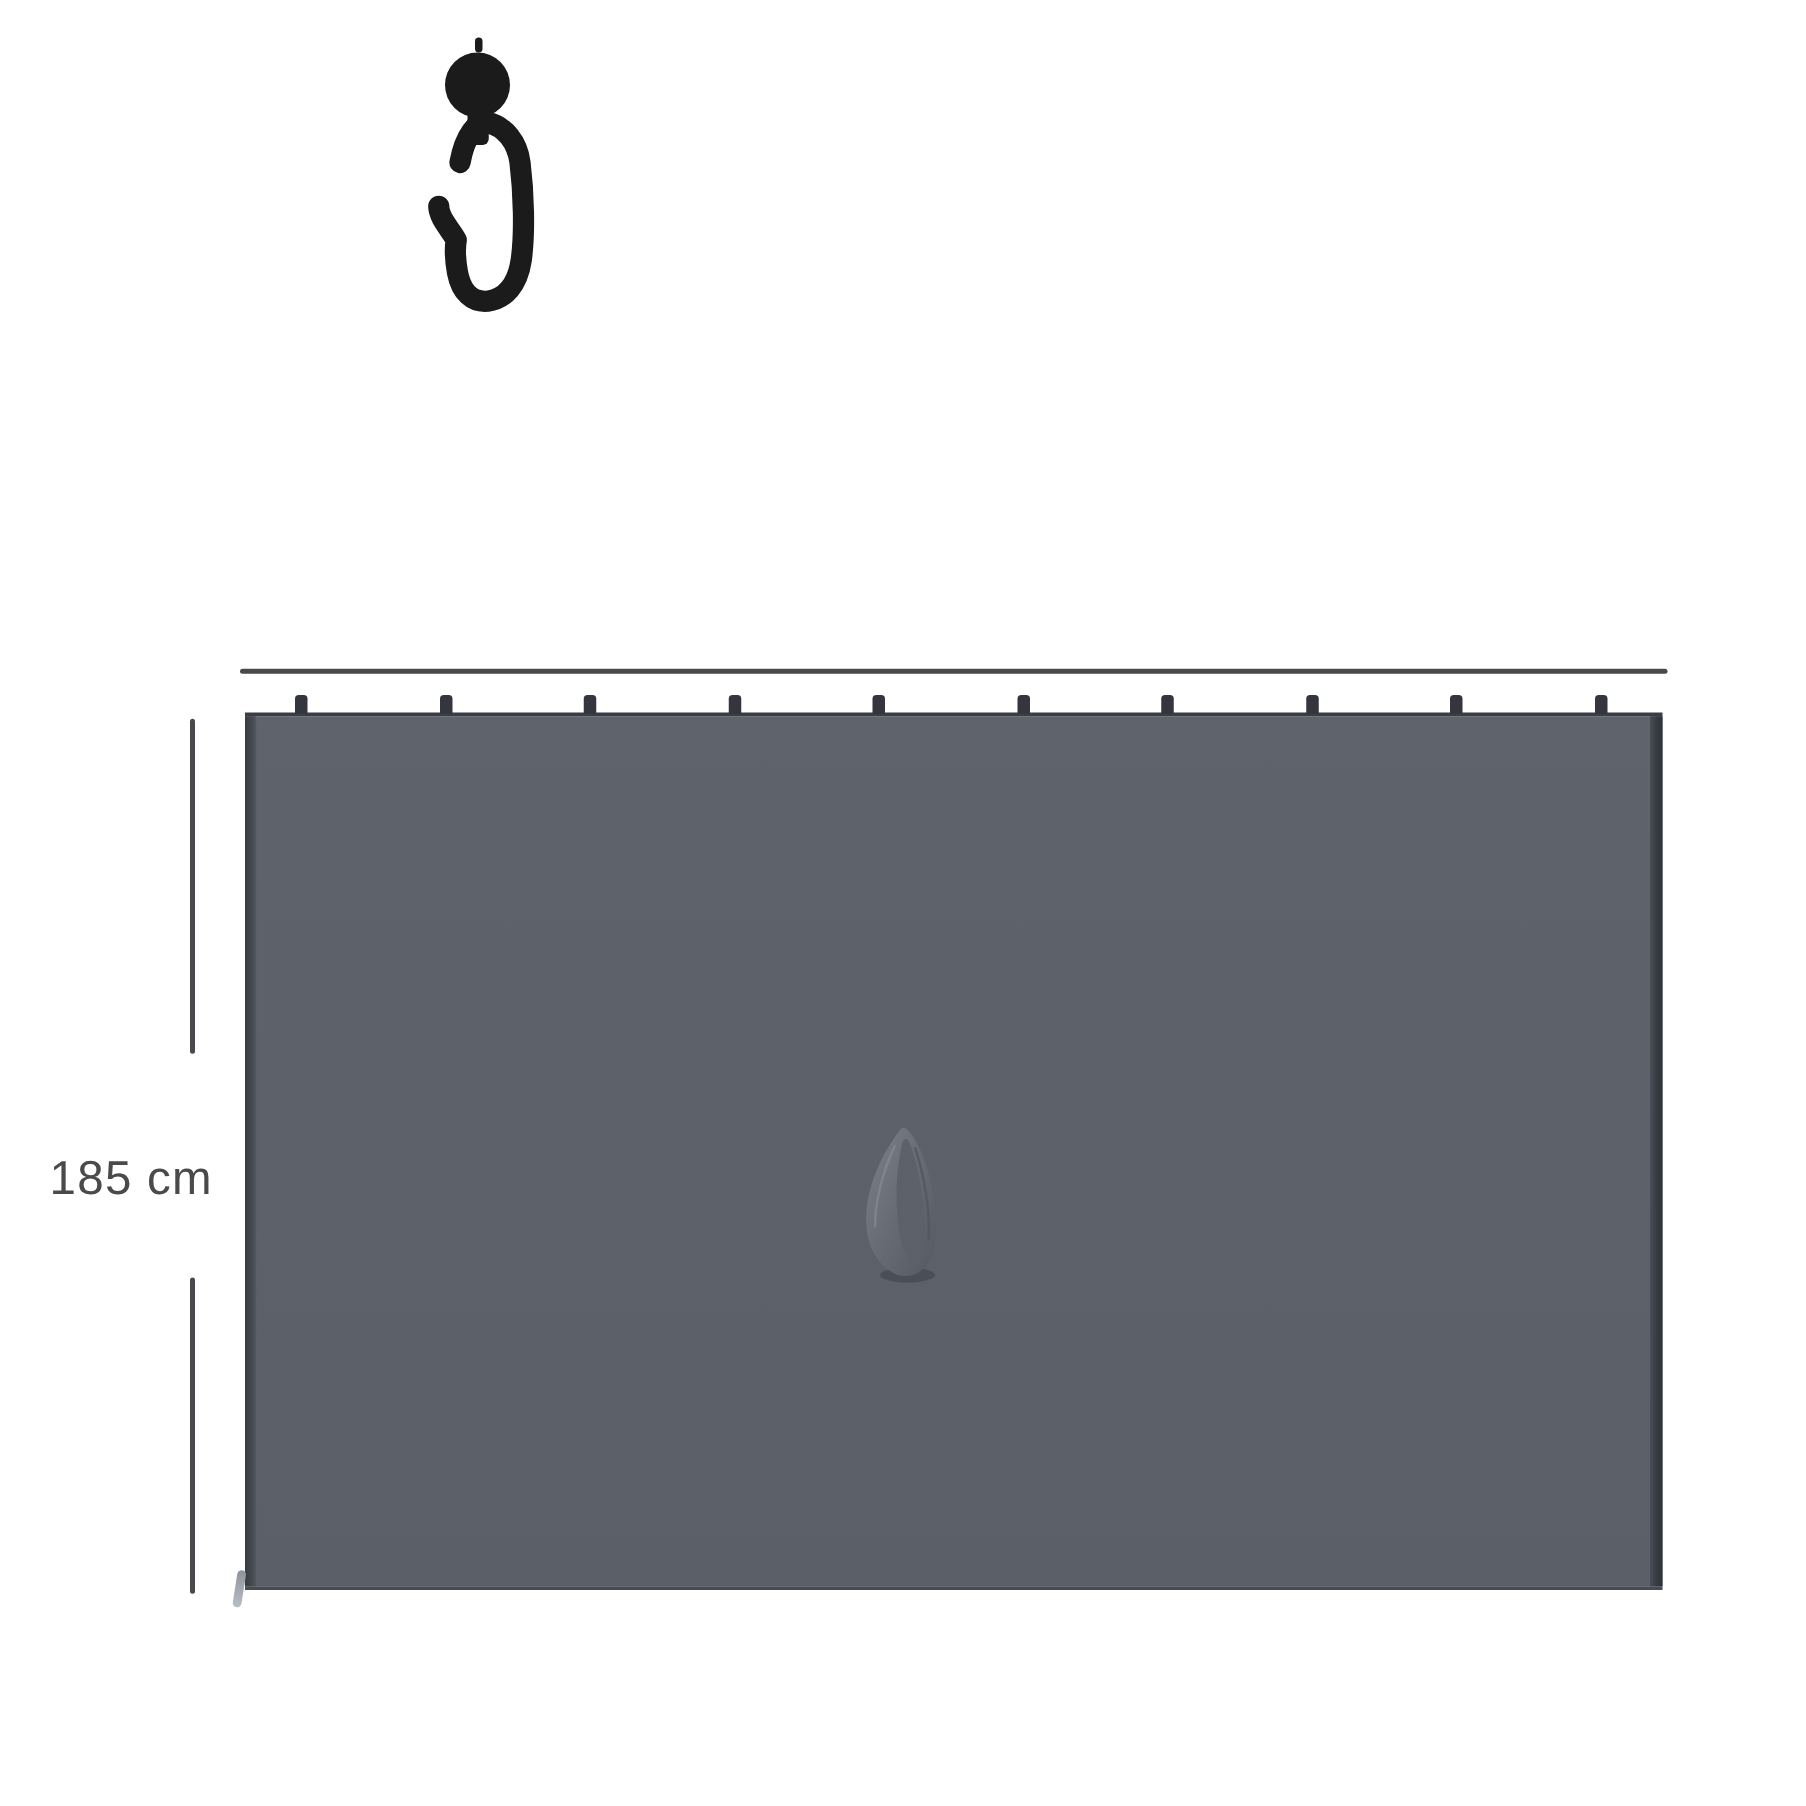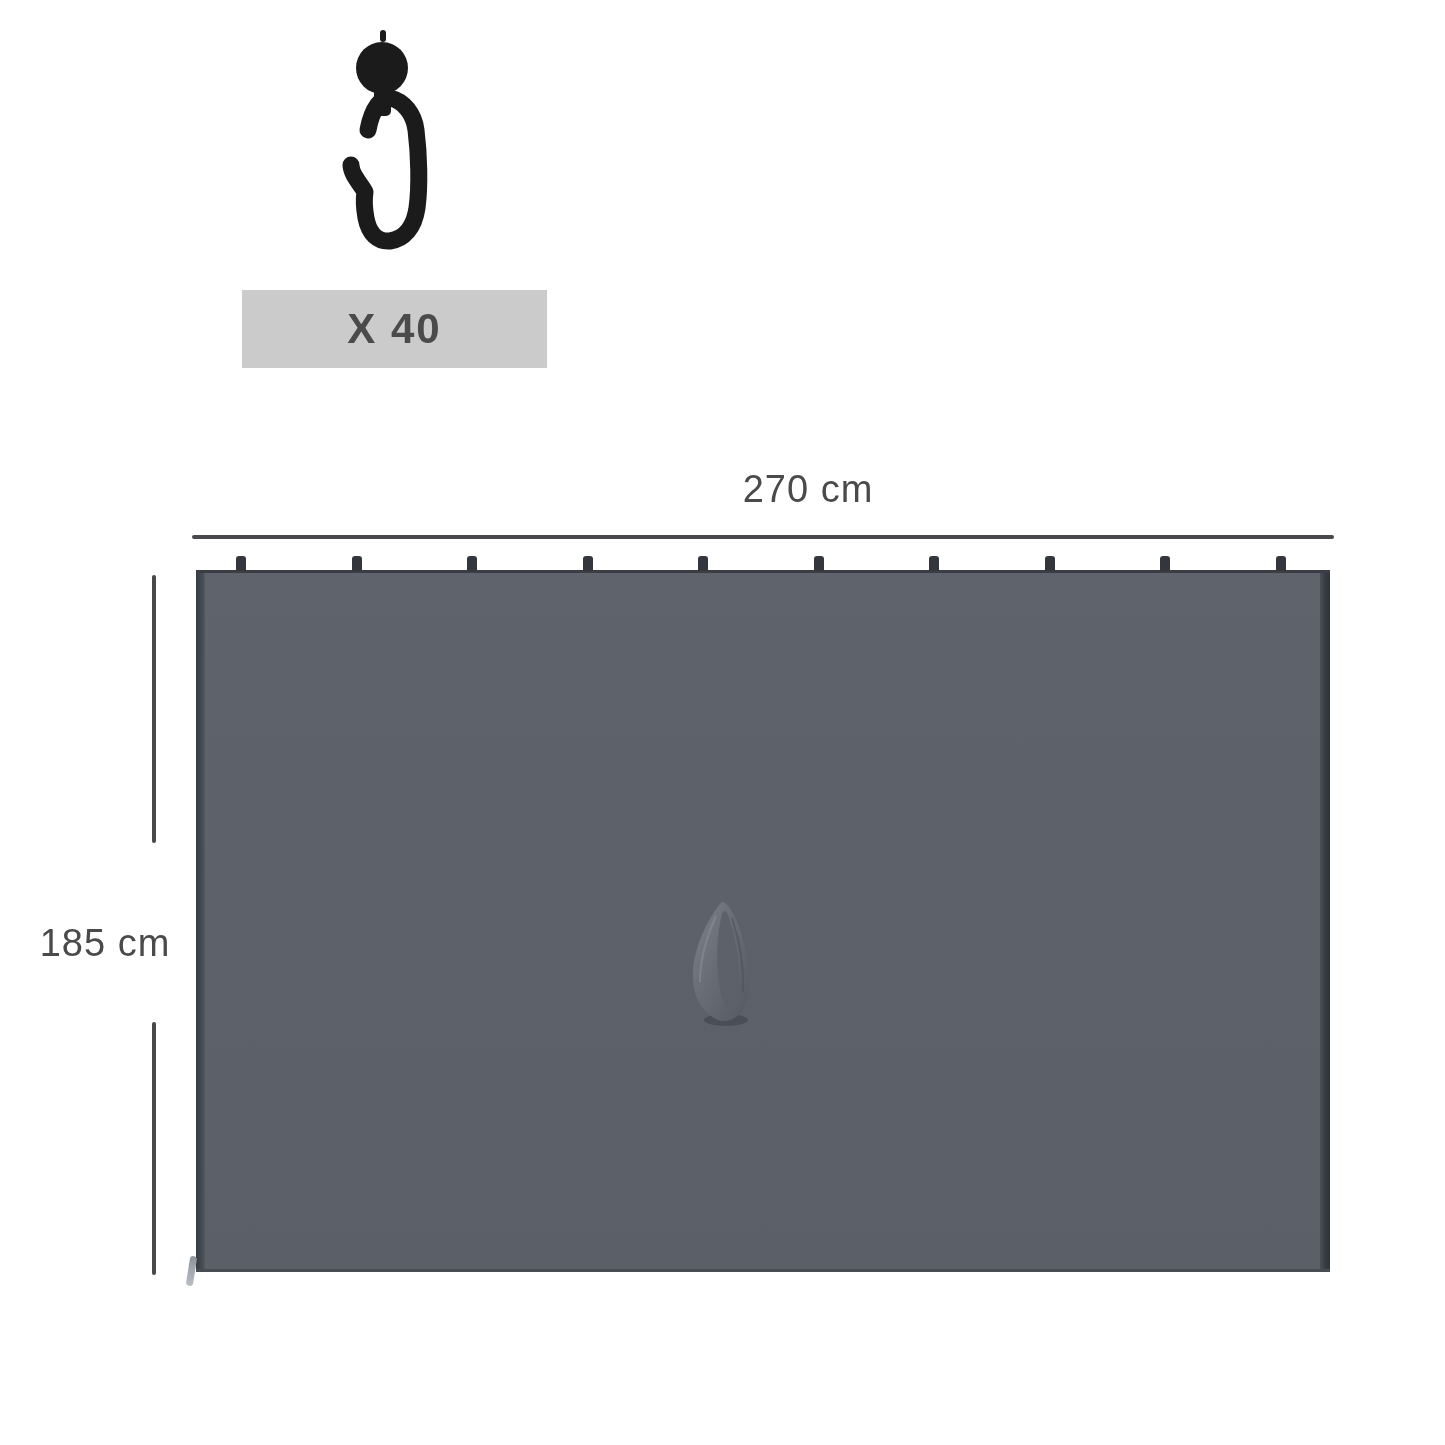--- a/index.html
+++ b/index.html
@@ -104,25 +104,21 @@
                C 74,75 84,88 86,104
                C 89,128 90,160 87,182
                C 84,202 74,213 60,215
                C 48,216 39,208 36,192
                C 34,181 34,172 35,166
                C 33,162 28,156 24,149
                C 22,145 21,142 21,139" fill="none" stroke="#1b1b1b" stroke-width="17" stroke-linecap="round" stroke-linejoin="round"></path>
     </svg>
   </div>
 
-  <div class="qty-box">
-    <span>X 40</span>
-  </div>
 
-  <div class="dim-label width-label">270 cm</div>
   <div class="hline"></div>
 
   <div class="vline vline-upper"></div>
   <div class="dim-label height-label">185 cm</div>
   <div class="vline vline-lower"></div>
 
   <div class="curtain">
     <div class="curtain-edge-left"></div>
     <div class="curtain-edge-right"></div>
   </div>

